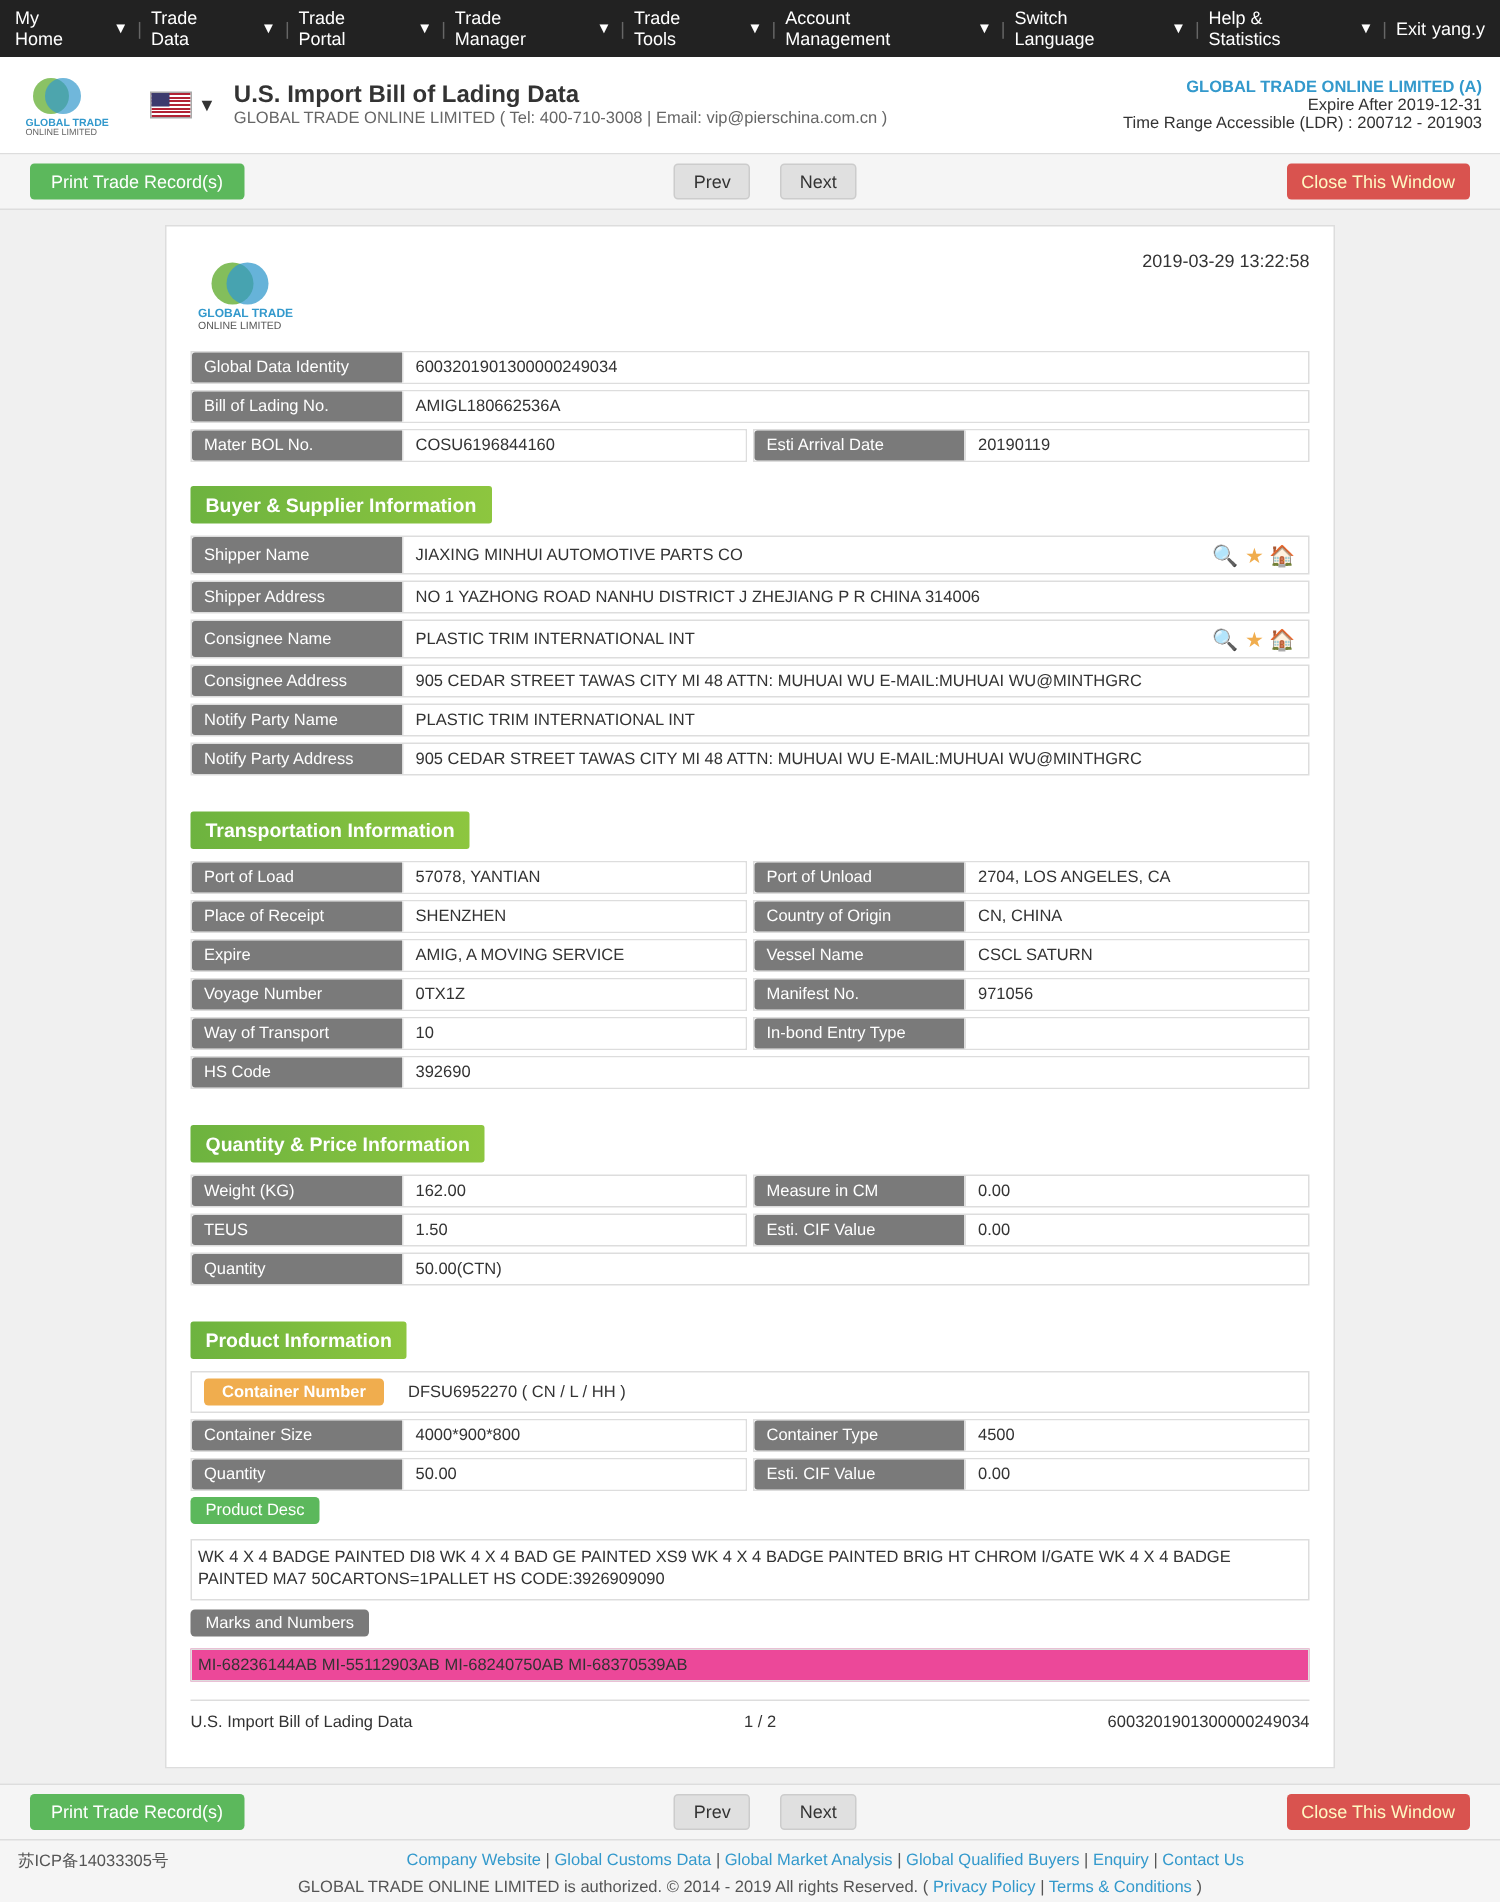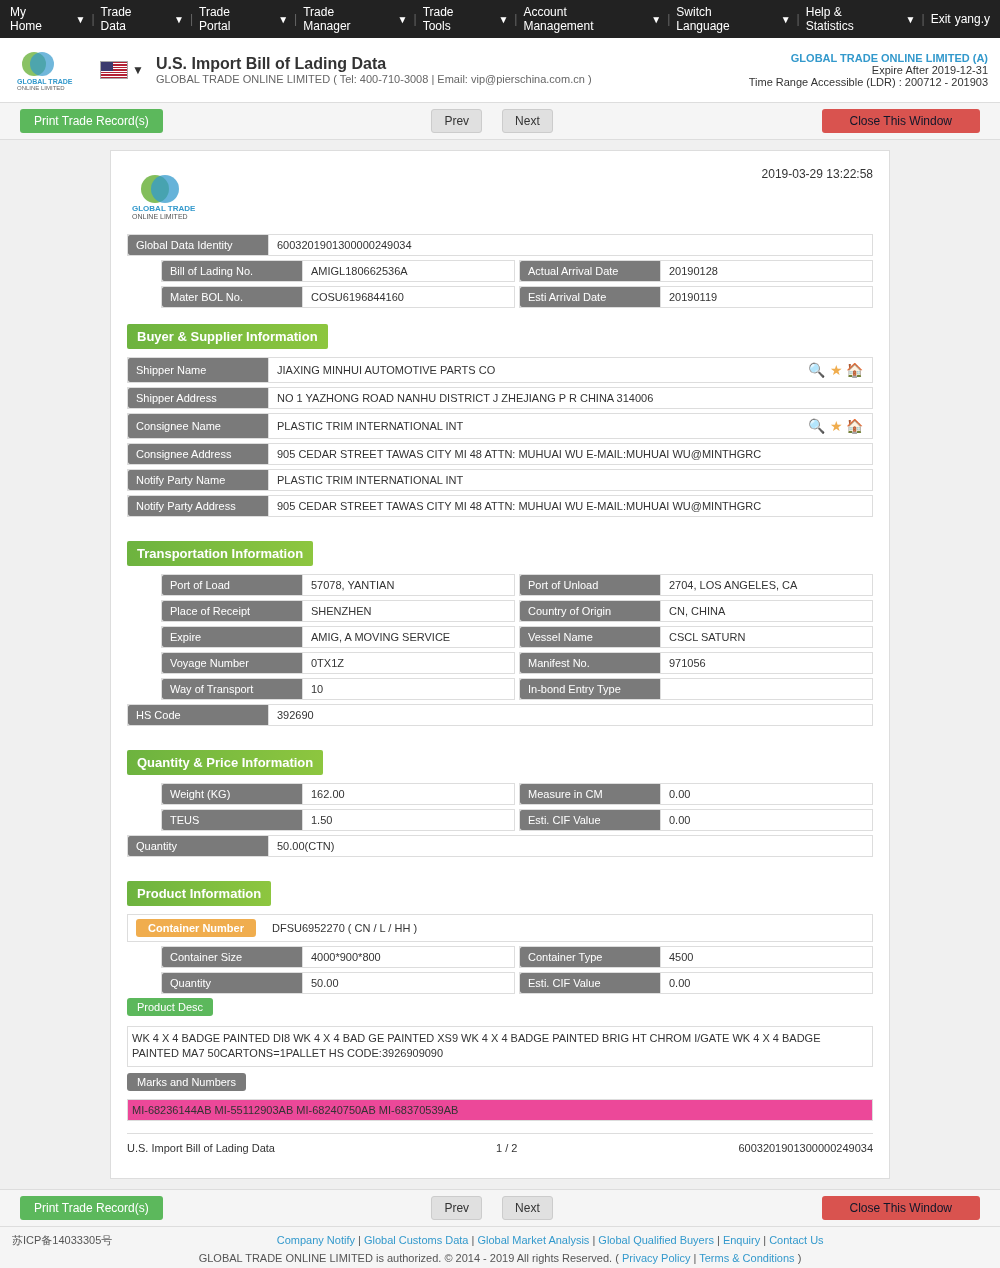--- a/index.html
+++ b/index.html
@@ -62,23 +62,23 @@
       background: #e0e0e0;
       color: #333;
       border: 1px solid #ccc;
       padding: 4px 12px;
       border-radius: 3px;
       cursor: pointer;
       font-size: 12px;
     }
     .btn-close {
       background: #d9534f;
-      color: #0f172a;
+      color: #fef9c3;
       border: none;
-      padding: 5px 28px;
+      padding: 5px 10px;
       border-radius: 3px;
       cursor: pointer;
       font-size: 12px;
     }
     .nav-btns { display: flex; gap: 20px; }
 
     
     .main-content {
       background: #fff;
       margin: 10px auto;
@@ -123,21 +123,20 @@
       display: flex;
       align-items: center;
       border-left: 1px solid #ddd;
     }
     .field-value .icons { margin-left: auto; display: flex; gap: 4px; }
 
     .double-row {
       display: flex;
       gap: 4px;
       margin-bottom: 4px;
-      margin-left: 34px;
     }
     .double-row .field-row {
       flex: 1;
       margin-bottom: 0;
     }
 
     
     .section-header {
       background: linear-gradient(to right, #6db33f, #8dc63f);
       color: #fff;
@@ -382,24 +381,20 @@
   <div class="field-row">
     <div class="field-label">Global Data Identity</div>
     <div class="field-value">6003201901300000249034</div>
   </div>
 
   <div class="double-row">
     <div class="field-row">
       <div class="field-label">Bill of Lading No.</div>
       <div class="field-value">AMIGL180662536A</div>
     </div>
-    <div class="field-row">
-      <div class="field-label">Actual Arrival Date</div>
-      <div class="field-value">20190128</div>
-    </div>
   </div>
 
   <div class="double-row">
     <div class="field-row">
       <div class="field-label">Mater BOL No.</div>
       <div class="field-value">COSU6196844160</div>
     </div>
     <div class="field-row">
       <div class="field-label">Esti Arrival Date</div>
       <div class="field-value">20190119</div>
@@ -609,21 +604,21 @@
     <button class="btn-nav">Prev</button>
     <button class="btn-nav">Next</button>
   </div>
   <button class="btn-close">Close This Window</button>
 </div>
 
 <div class="page-footer">
   <div class="footer-row">
     <span class="icp">苏ICP备14033305号</span>
     <div class="footer-links-center">
-      <a>Company Notify</a>
+      <a>Company Website</a>
       <span> | </span>
       <a>Global Customs Data</a>
       <span> | </span>
       <a>Global Market Analysis</a>
       <span> | </span>
       <a>Global Qualified Buyers</a>
       <span> | </span>
       <a>Enquiry</a>
       <span> | </span>
       <a>Contact Us</a>

